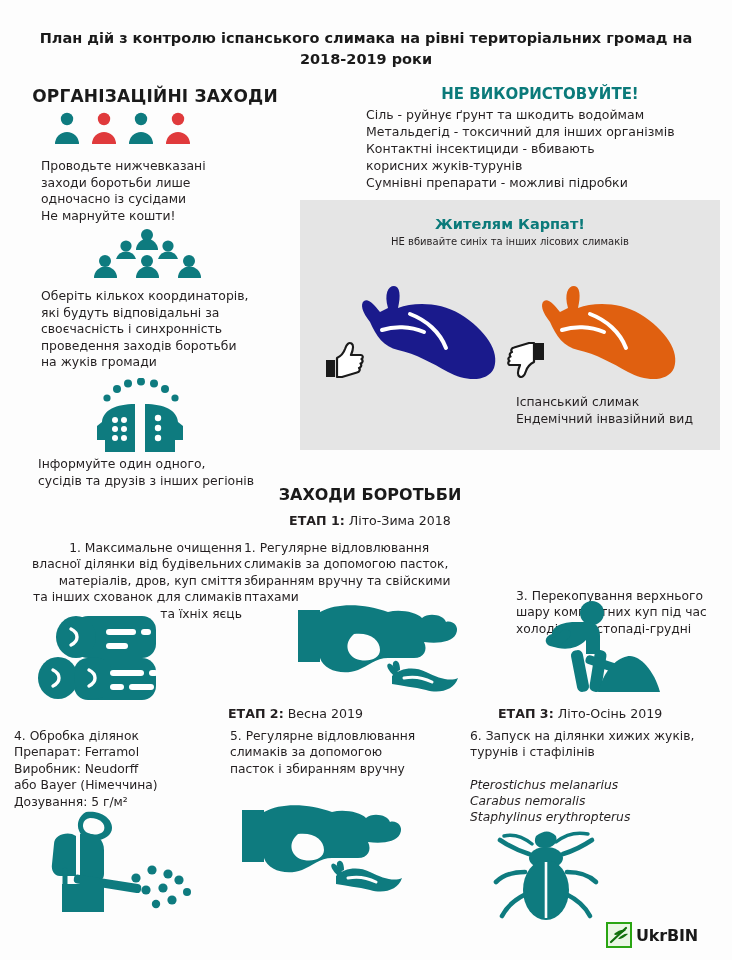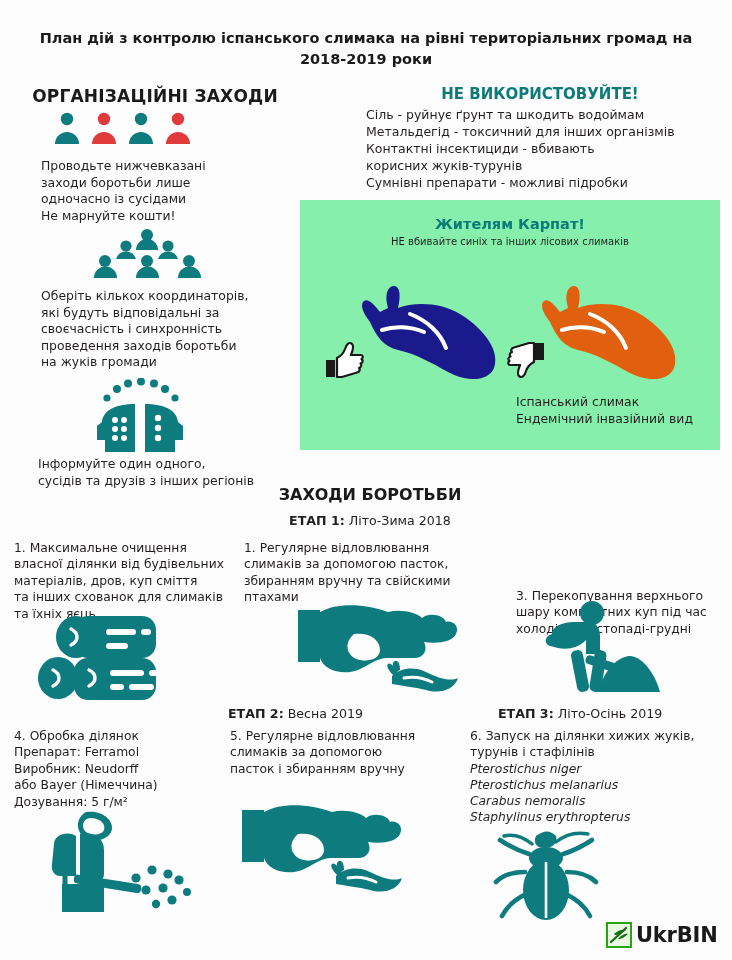--- a/index.html
+++ b/index.html
@@ -86,21 +86,21 @@
     color: #231f20;
   }
 
   
   .panel {
     position: absolute;
     left: 300px;
     top: 200px;
     width: 420px;
     height: 250px;
-    background: #86efac;
+    background: #e5e5e5;
   }
   .panel-h {
     position: absolute;
     left: 0;
     top: 16px;
     width: 420px;
     text-align: center;
     font-weight: bold;
     font-size: 14.5px;
     color: #0b7a7a;
@@ -158,21 +158,21 @@
   .logo-mark {
     width: 26px;
     height: 26px;
     background: #eaf7e4;
     border: 2px solid #2aa512;
     box-sizing: border-box;
     position: relative;
   }
   .logo-text {
     font-weight: bold;
-    font-size: 21px;
+    font-size: 16px;
     color: #1a1a1a;
     letter-spacing: -.2px;
   }
 </style>
 </head>
 <body>
 
 <div id="page">
 
   <div class="title">План дій з контролю іспанського слимака на рівні територіальних громад
@@ -318,21 +318,21 @@
 Ендемічний інвазійний вид</div>
   </div>
 
   <div class="h-measures">ЗАХОДИ БОРОТЬБИ</div>
 
   <div class="stage center" style="left:180px; top:513px; width:380px;">
     <b>ЕТАП 1:</b>
     <span>Літо-Зима 2018</span>
   </div>
 
-  <div class="step" style="left:14px; top:540px; width:228px;">1. Максимальне очищення
+  <div class="step" style="left:14px; top:540px; width:228px;text-align:right;">1. Максимальне очищення
 власної ділянки від будівельних
 матеріалів, дров, куп сміття
 та інших схованок для слимаків
 та їхніх яєць</div>
   <div class="icon" style="left:28px; top:612px;">
     <svg width="140" height="92" viewBox="0 0 140 92">
       <g fill="#0e7b7f">
         <rect x="46" y="4" width="82" height="42" rx="14"></rect>
         <rect x="46" y="46" width="82" height="42" rx="14"></rect>
         <ellipse cx="48" cy="25" rx="20" ry="21"></ellipse>
@@ -454,21 +454,20 @@
                  C118 87 106 86 96 84 Z"></path>
         <path d="M98 76 C92 70 90 66 92 64 C94 62 98 66 102 72"></path>
         <path d="M100 72 C96 66 96 62 99 61 C102 60 104 64 104 70"></path>
       </g>
       <path d="M108 78 C118 76 128 78 136 82" stroke="#fdfdfd" stroke-width="3" fill="none" stroke-linecap="round"></path>
     </svg>
   </div>
 
   <div class="step" style="left:470px; top:728px; width:262px;">6. Запуск на ділянки хижих жуків,
 турунів і стафілінів</div>
-  <div class="step sci" style="left:470px; top:761px; width:262px;">Pterostichus niger</div>
   <div class="step sci" style="left:470px; top:777px; width:262px;">Pterostichus melanarius</div>
   <div class="step sci" style="left:470px; top:793px; width:262px;">Carabus nemoralis</div>
   <div class="step sci" style="left:470px; top:809px; width:262px;">Staphylinus erythropterus</div>
 
   <div class="icon" style="left:492px; top:828px;">
     <svg width="120" height="92" viewBox="0 0 120 92">
       <g fill="#0e7b7f">
 
         <path d="M40 16 C30 8 20 6 12 8" stroke="#0e7b7f" stroke-width="3.4" fill="none" stroke-linecap="round"></path>
         <path d="M64 14 C74 6 86 4 96 6" stroke="#0e7b7f" stroke-width="3.4" fill="none" stroke-linecap="round"></path>

